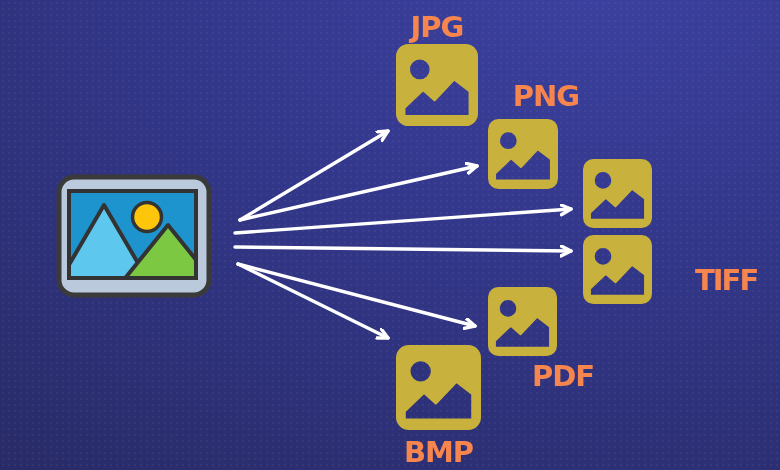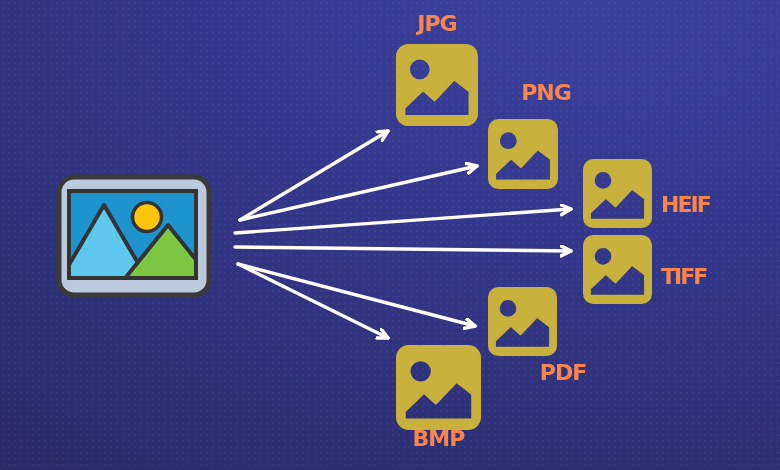--- a/index.html
+++ b/index.html
@@ -38,31 +38,31 @@
   .icon-jpg {left:396px;top:43px; width:82px;height:84px;}
   .icon-png {left:488px;top:119px;width:70px;height:70px;}
   .icon-heif{left:583px;top:159px;width:69px;height:69px;}
   .icon-tiff{left:583px;top:235px;width:69px;height:69px;}
   .icon-pdf {left:488px;top:287px;width:69px;height:69px;}
   .icon-bmp {left:396px;top:345px;width:85px;height:85px;}
   .fmt-label{
     position:absolute;z-index:3;
     color:var(--label);
     font-weight:bold;
-    font-size:22px;
+    font-size:29px;
     letter-spacing:-1px;
     line-height:1;
     white-space:nowrap;
   }
   .lbl-jpg {left:396px;top:13px; width:82px;text-align:center;}
   .lbl-png {left:511px;top:82px; width:70px;text-align:center;}
   .lbl-heif{left:661px;top:194px;letter-spacing:-2px;}
-  .lbl-tiff{left:661px;top:266px;letter-spacing:-2px;text-align:center;}
+  .lbl-tiff{left:695px;top:266px;letter-spacing:-2px;text-align:center;}
   .lbl-pdf {left:488px;top:362px;width:70px;text-align:center;margin-left:40px;}
-  .lbl-bmp {left:396px;top:428px;width:85px;text-align:center;}
+  .lbl-bmp {left:396px;top:438px;width:85px;text-align:center;}
 </style>
 </head>
 <body>
 
 <div class="canvas">
 
   <svg class="arrows" width="780" height="470" viewBox="0 0 780 470">
     <defs>
       <marker id="ah" markerUnits="userSpaceOnUse" markerWidth="20" markerHeight="20" refX="11" refY="6" orient="auto">
         <polyline points="1,1 11,6 1,11" fill="none" stroke="#ffffff" stroke-width="3.4" stroke-linecap="round" stroke-linejoin="round"></polyline>
@@ -120,18 +120,17 @@
              M10,88 L10,78 L33,56 L47,68.5 L71,43 L90,57.5 L90,88 Z"></path>
   </svg>
   <svg class="node-icon icon-bmp" viewBox="0 0 100 100">
     <path fill-rule="evenodd" fill="var(--format_icon,#c8b13c)" stroke="var(--format_icon,#c8b13c)" stroke-width="3" stroke-linejoin="round" d="M15,1.5 H85 A13.5,13.5 0 0 1 98.5,15 V85 A13.5,13.5 0 0 1 85,98.5 H15 A13.5,13.5 0 0 1 1.5,85 V15 A13.5,13.5 0 0 1 15,1.5 Z
              M15.5,31 a13.5,13.5 0 1 0 27,0 a13.5,13.5 0 1 0 -27,0 Z
              M10,88 L10,78 L33,56 L47,68.5 L71,43 L90,57.5 L90,88 Z"></path>
   </svg>
 
   <div class="fmt-label lbl-jpg">JPG</div>
   <div class="fmt-label lbl-png">PNG</div>
-  <div class="fmt-label lbl-heif">HEIF</div>
   <div class="fmt-label lbl-tiff">TIFF</div>
   <div class="fmt-label lbl-pdf">PDF</div>
   <div class="fmt-label lbl-bmp">BMP</div>
 
 </div>
 
 </body></html>

